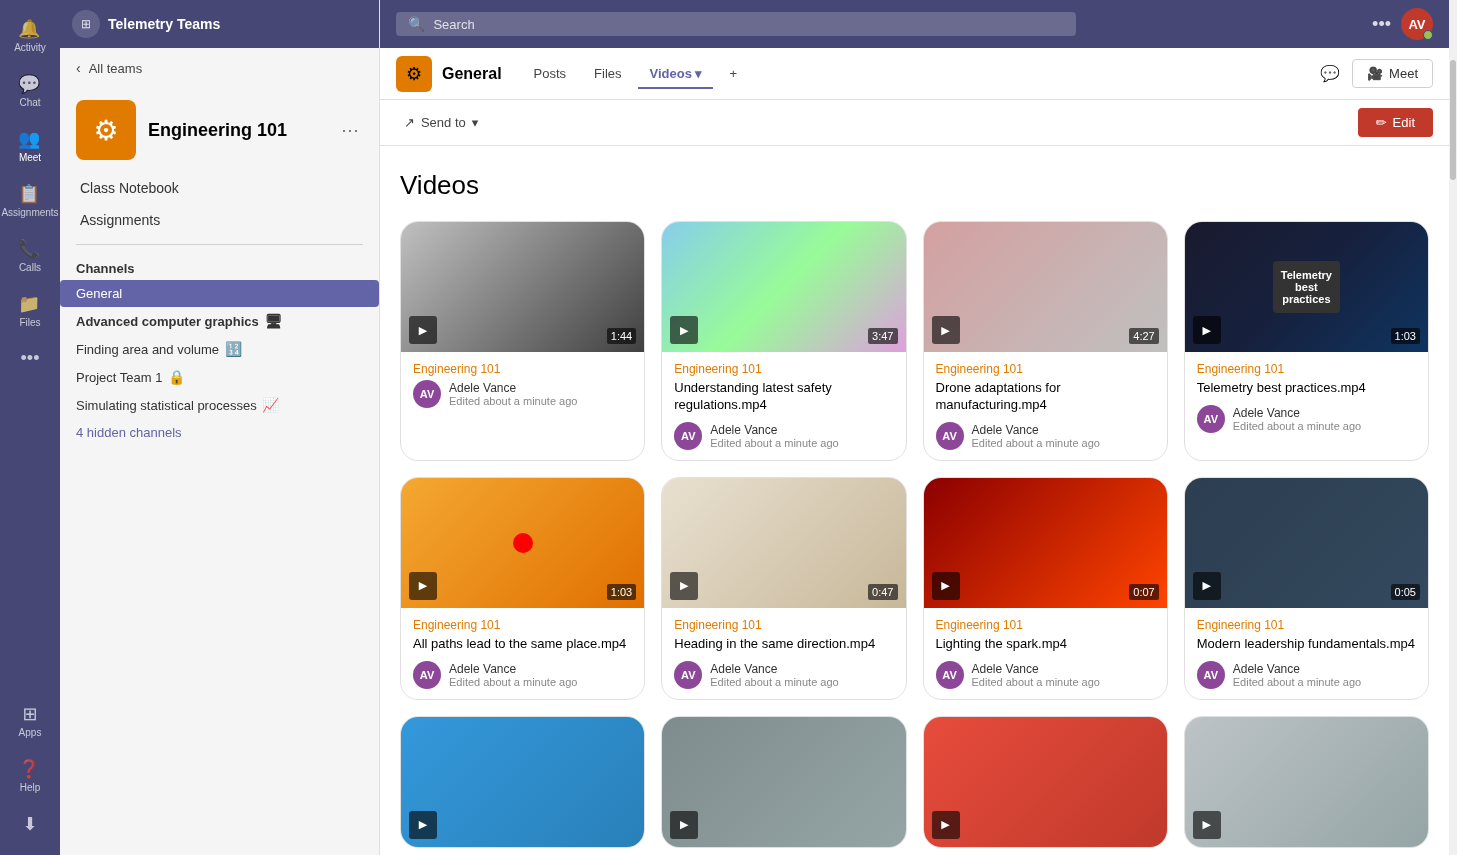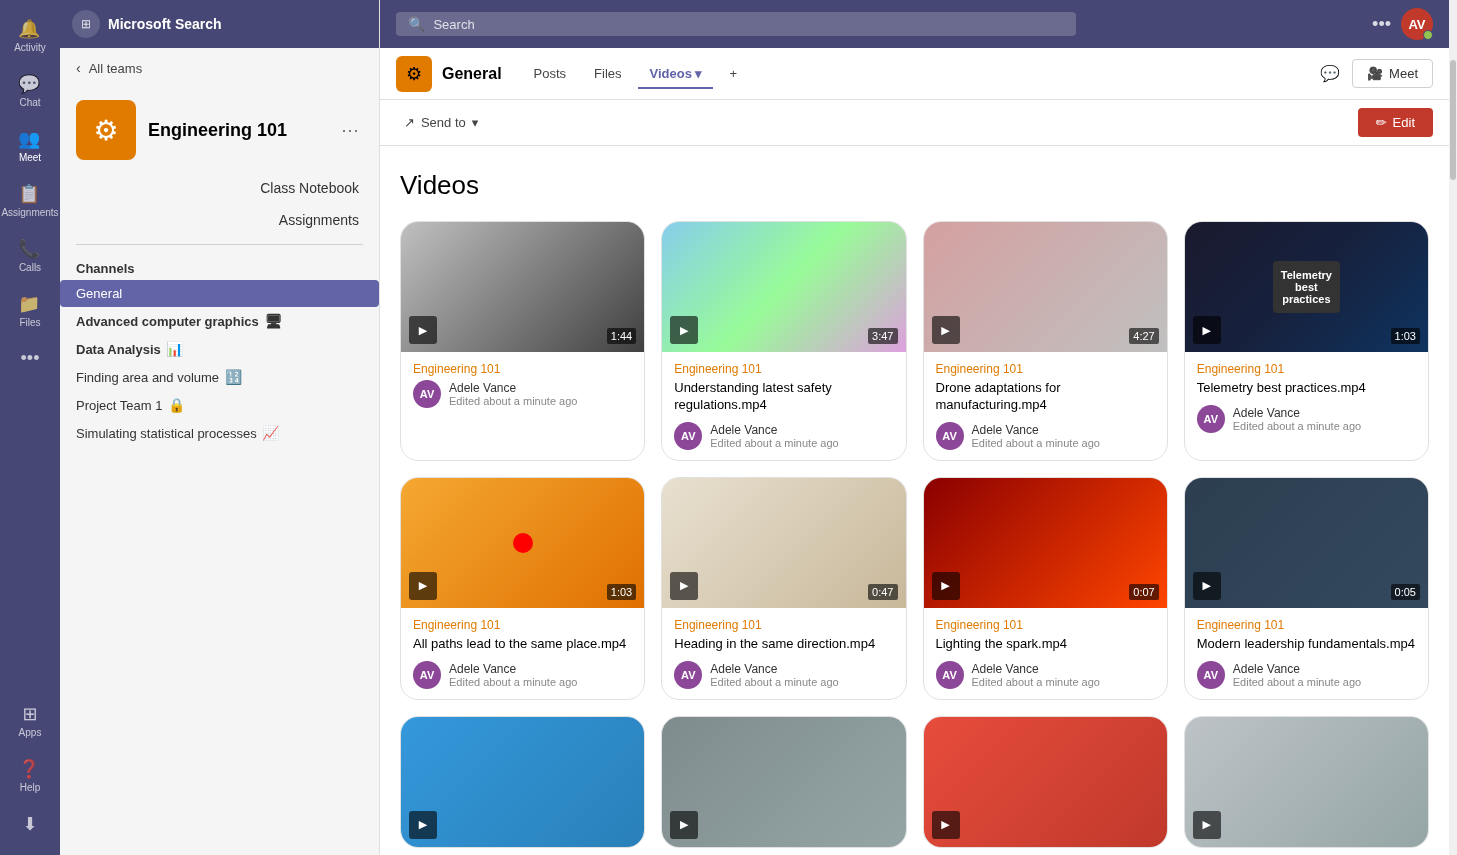--- a/index.html
+++ b/index.html
@@ -78,21 +78,20 @@
       margin-left: 12px;
     }
     .team-more {
       color: #666;
       cursor: pointer;
       font-size: 18px;
       padding: 4px;
     }
     .sidebar-nav-items {
       padding: 0 8px;
-      text-align: right;
     }
     .sidebar-nav-item {
       padding: 8px 12px;
       font-size: 14px;
       color: #333;
       cursor: pointer;
       border-radius: 4px;
     }
     .divider { height: 1px; background: #d0d0d0; margin: 8px 16px; }
     .channels-header {
@@ -453,21 +452,21 @@
     <div class="nav-rail-item">
       <span class="icon">⬇</span>
     </div>
   </div>
 </div>
 
 <div class="sidebar">
 
   <div style="background:#464775; height:48px; display:flex; align-items:center; padding:0 12px; gap:8px;">
     <div style="display:grid; place-items:center; width:28px; height:28px; background:rgba(255,255,255,0.15); border-radius:50%; cursor:pointer; font-size:12px; color:rgba(255,255,255,0.8);">⊞</div>
-    <span style="color:#fff; font-size:14px; font-weight:600;">Microsoft Search</span>
+    <span style="color:#fff; font-size:14px; font-weight:600;">Telemetry Teams</span>
   </div>
 
   <div class="sidebar-header">
     <span style="font-size:14px;">‹</span>
     <span>All teams</span>
   </div>
 
   <div class="team-info">
     <div class="team-logo">⚙</div>
     <span class="team-name">Engineering 101</span>
@@ -484,36 +483,33 @@
   <div class="channels-header">Channels</div>
 
   <div>
     <div class="channel-item active">
       <span>General</span>
     </div>
     <div class="channel-item bold">
       <span>Advanced computer graphics</span>
       <span class="channel-badge">🖥</span>
     </div>
-    <div class="channel-item bold">
-      <span>Data Analysis</span>
-      <span class="channel-badge">📊</span>
-    </div>
     <div class="channel-item">
       <span>Finding area and volume</span>
       <span class="channel-badge">🔢</span>
     </div>
     <div class="channel-item">
       <span>Project Team 1</span>
       <span class="channel-badge">🔒</span>
     </div>
     <div class="channel-item">
       <span>Simulating statistical processes</span>
       <span class="channel-badge">📈</span>
     </div>
+    <div class="hidden-channels">4 hidden channels</div>
   </div>
 </div>
 
 <div class="main">
 
   <div class="topbar">
     <div class="search-bar">
       <span style="font-size:14px; opacity:0.8;">🔍</span>
       <input type="text" placeholder="Search" style="">
     </div>

